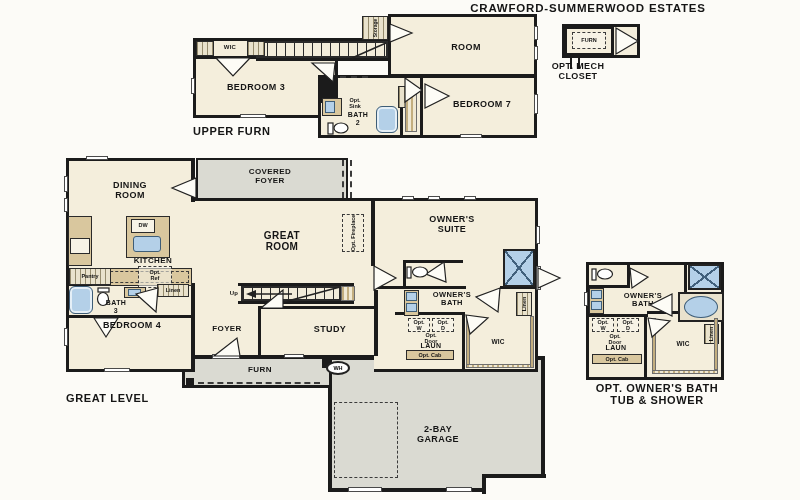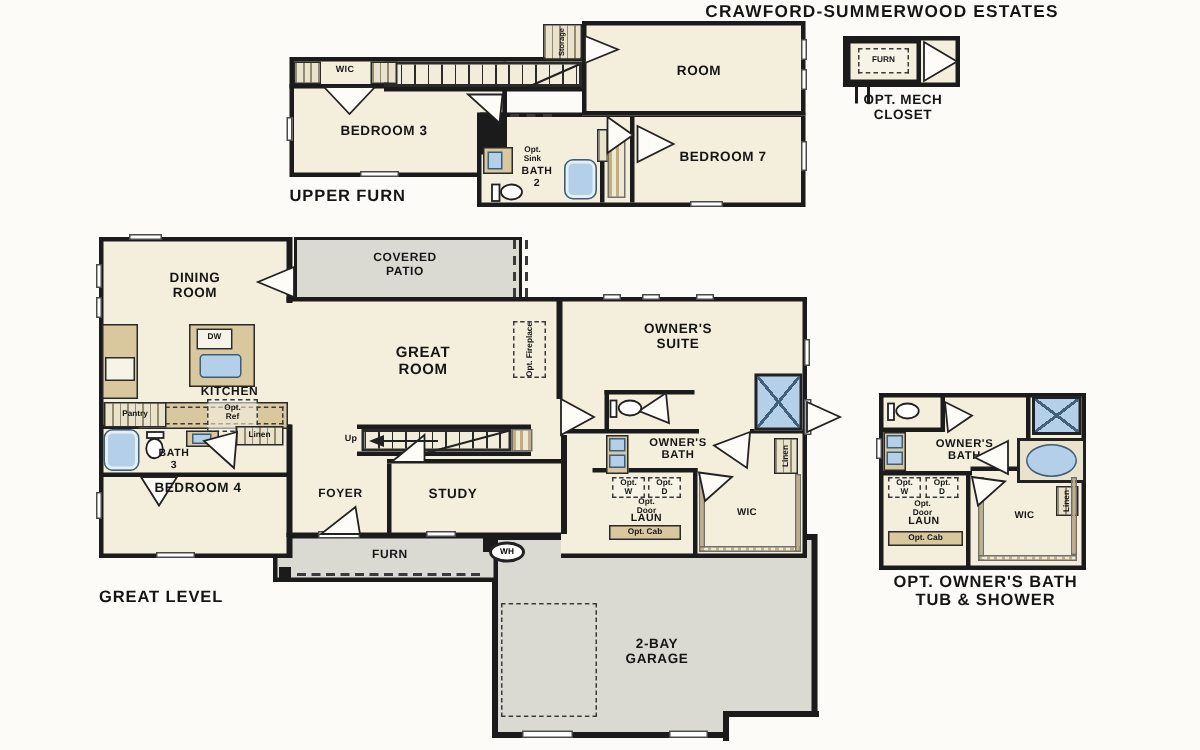--- a/index.html
+++ b/index.html
@@ -163,21 +163,21 @@
 <div class="lbl" style="left:440px;top:42px;width:52px">ROOM</div>
 <div class="lbl" style="left:444px;top:99px;width:76px">BEDROOM 7</div>
 <div class="lbl cap" style="left:193px;top:125px;width:130px">UPPER FURN</div>
 
 <div class="room" style="left:562px;top:24px;width:78px;height:34px"></div>
 <div class="room" style="left:564px;top:26px;width:50px;height:30px"></div>
 <div class="dashbox" style="left:572px;top:32px;width:34px;height:17px"></div>
 <div class="lbl t" style="left:572px;top:37px;width:34px">FURN</div>
 <div class="wall" style="left:570px;top:58px;width:2px;height:11px"></div>
 <div class="wall" style="left:578px;top:58px;width:2px;height:11px"></div>
-<div class="lbl" style="left:558px;top:61px;width:88px">OPT. MECH
+<div class="lbl" style="left:534px;top:61px;width:88px">OPT. MECH
 CLOSET</div>
 
 <div class="room" style="left:586px;top:262px;width:138px;height:118px"></div>
 <div class="wall" style="left:588px;top:285px;width:42px;height:3px"></div>
 <div class="wall" style="left:627px;top:264px;width:3px;height:24px"></div>
 <div class="wall" style="left:684px;top:262px;width:3px;height:30px"></div>
 <div class="wall" style="left:586px;top:314px;width:62px;height:3px"></div>
 <div class="wall" style="left:644px;top:314px;width:3px;height:66px"></div>
 <div class="wall" style="left:647px;top:311px;width:77px;height:3px"></div>
 <div class="tan" style="left:589px;top:288px;width:15px;height:26px"></div>
@@ -276,31 +276,31 @@
     <line x1="292" y1="294" x2="254" y2="294"></line>
     <line x1="284" y1="302" x2="340" y2="287"></line>
     <line x1="352" y1="58" x2="386" y2="43"></line>
   </g>
   <polygon points="246,294 256,290 256,298" fill="#222"></polygon>
 </svg>
 
 <div class="lbl" style="left:98px;top:180px;width:64px">DINING
 ROOM</div>
 <div class="lbl m" style="left:238px;top:168px;width:64px;font-size:8px">COVERED
-PATIO</div>
+FOYER</div>
 <div class="lbl m" style="left:122px;top:257px;width:62px;font-size:8px">KITCHEN</div>
 <div class="lbl big" style="left:252px;top:230px;width:60px">GREAT
 ROOM</div>
 <div class="lbl" style="left:418px;top:214px;width:68px">OWNER'S
 SUITE</div>
 <div class="lbl m" style="left:424px;top:291px;width:56px">OWNER'S
 BATH</div>
 <div class="lbl m" style="left:98px;top:299px;width:36px;font-size:7px">BATH
 3</div>
 <div class="lbl" style="left:90px;top:320px;width:84px">BEDROOM 4</div>
 <div class="lbl m" style="left:204px;top:325px;width:46px;font-size:8px">FOYER</div>
-<div class="lbl" style="left:274px;top:324px;width:56px">STUDY</div>
+<div class="lbl" style="left:302px;top:324px;width:56px">STUDY</div>
 <div class="lbl s" style="left:224px;top:290px;width:20px">Up</div>
 <div class="lbl s" style="left:480px;top:338px;width:36px;font-size:6.5px">WIC</div>
 <div class="lbl m" style="left:232px;top:366px;width:56px;font-size:8px">FURN</div>
 <div class="lbl" style="left:402px;top:424px;width:72px">2-BAY
 GARAGE</div>
 <div class="lbl cap" style="left:66px;top:392px;width:130px">GREAT LEVEL</div>
 
 </body></html>

